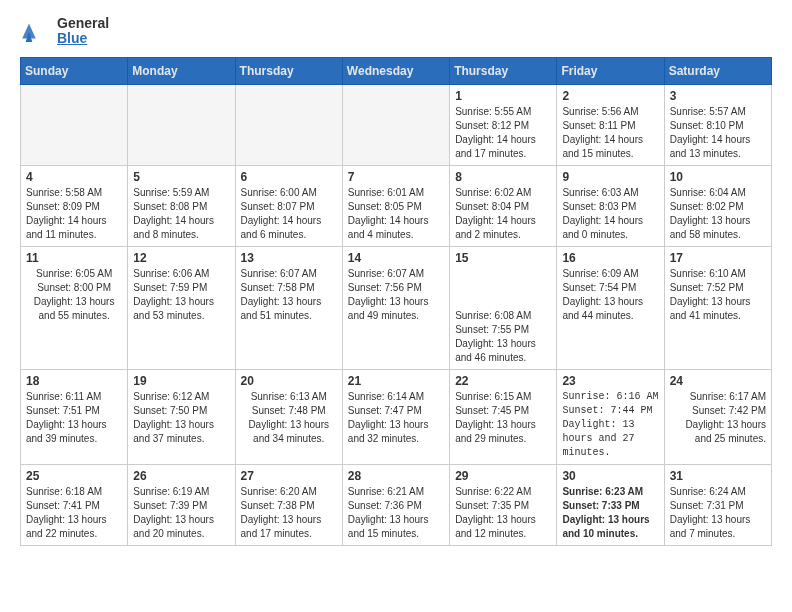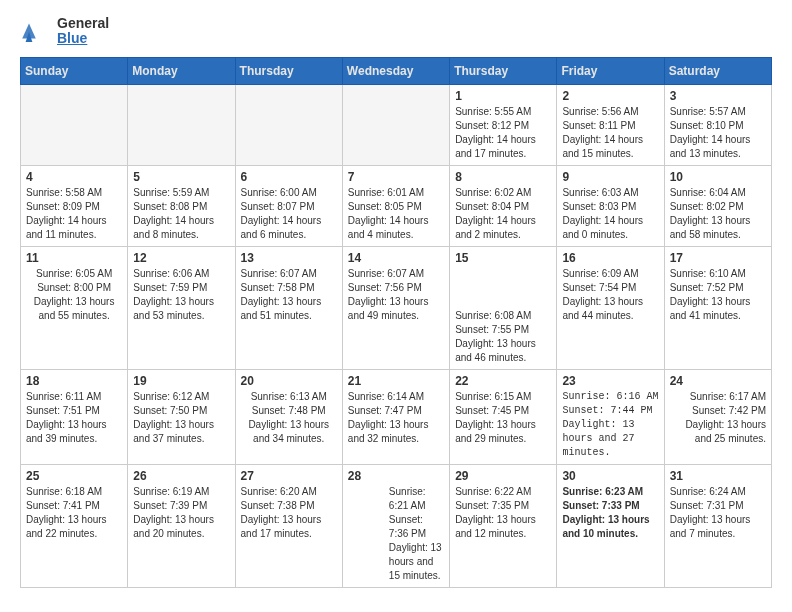--- a/index.html
+++ b/index.html
@@ -293,21 +293,21 @@
 Daylight: 13 hours and 20 minutes.</div>
         </td>
         <td>
           <div class="day-number">27</div>
           <div class="day-info" style="white-space: pre-line;">Sunrise: 6:20 AM
 Sunset: 7:38 PM
 Daylight: 13 hours and 17 minutes.</div>
         </td>
         <td>
           <div class="day-number">28</div>
-          <div class="day-info" style="white-space: pre-line; margin-left: 41px;">Sunrise: 6:21 AM
+          <div class="day-info" style="white-space: pre-line;">Sunrise: 6:21 AM
 Sunset: 7:36 PM
 Daylight: 13 hours and 15 minutes.</div>
         </td>
         <td>
           <div class="day-number">29</div>
           <div class="day-info" style="white-space: pre-line;">Sunrise: 6:22 AM
 Sunset: 7:35 PM
 Daylight: 13 hours and 12 minutes.</div>
         </td>
         <td>

